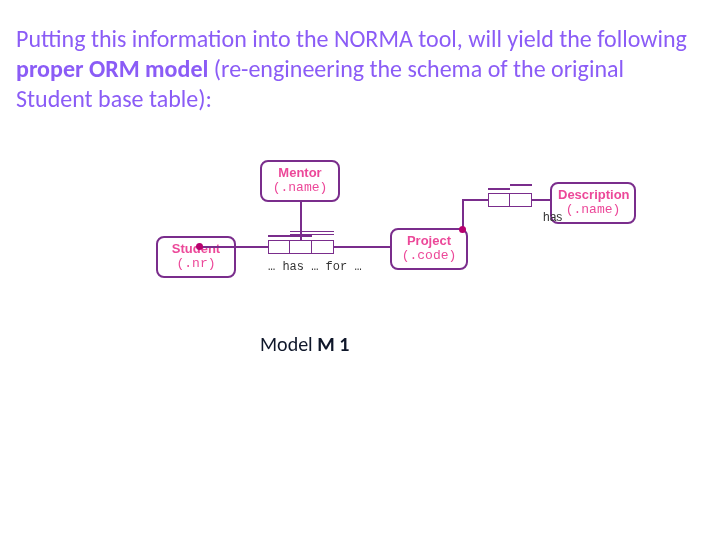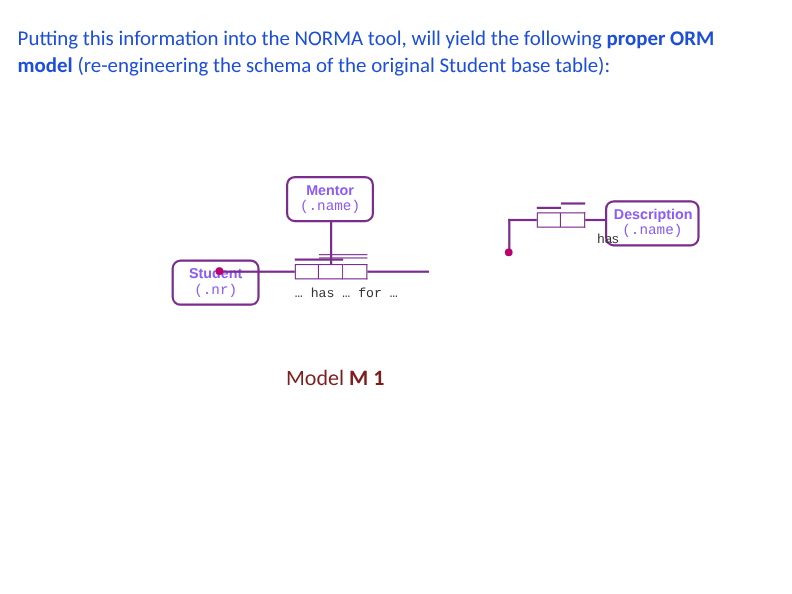--- a/index.html
+++ b/index.html
@@ -10,31 +10,31 @@
     background: #fff;
     font-family: Calibri, "Segoe UI", Arial, sans-serif;
     position: relative;
     overflow: hidden;
   }
   .intro {
     position: absolute;
     top: 24px;
     left: 16px;
     right: 20px;
-    font-size: 19px;
+    font-size: 24px;
     line-height: 1.25;
-    color: #1d4ed8;
+    color: #8b5cf6;
   }
   .intro .bold { font-weight: 700; }
   .caption {
     position: absolute;
     left: 260px;
     top: 332px;
     font-size: 20px;
-    color: #7f1d1d;
+    color: #0f172a;
   }
   .caption .b { font-weight: 700; }
 
   
   .diagram {
     position: absolute;
     left: 120px;
     top: 160px;
     width: 530px;
     height: 160px;
@@ -44,21 +44,21 @@
     background: #fff;
     border: 2px solid #7a2d8c;
     border-radius: 8px;
     text-align: center;
     font-family: Verdana, Arial, sans-serif;
     font-size: 13px;
     font-weight: 700;
     line-height: 1.15;
     padding: 4px 6px;
     box-sizing: border-box;
-    color: #8b5cf6;
+    color: #ec4899;
   }
   .entity .ref {
     display: block;
     font-weight: 400;
     font-family: Liberation Mono, monospace;
   }
   .roleset {
     position: absolute;
   }
   .rolebox {
@@ -105,20 +105,24 @@
 <div class="diagram">
 
   <div class="entity" style="left:0px;   top:76px; width:80px;margin-left:36px;">
     <span>Student</span>
     <span class="ref">(.nr)</span>
   </div>
   <div class="entity" style="left:140px; top:0px;  width:80px;">
     <span>Mentor</span>
     <span class="ref">(.name)</span>
   </div>
+  <div class="entity" style="left:270px; top:68px; width:78px;">
+    <span>Project</span>
+    <span class="ref">(.code)</span>
+  </div>
   <div class="entity" style="left:430px; top:22px; width:86px;">
     <span>Description</span>
     <span class="ref">(.name)</span>
   </div>
 
   <div class="roleset" style="left:148px; top:80px;">
     <span class="rolebox"></span><span class="rolebox"></span><span class="rolebox"></span>
   </div>
 
   <div class="uniq" style="left:148px; top:75px; width:44px;"></div>

